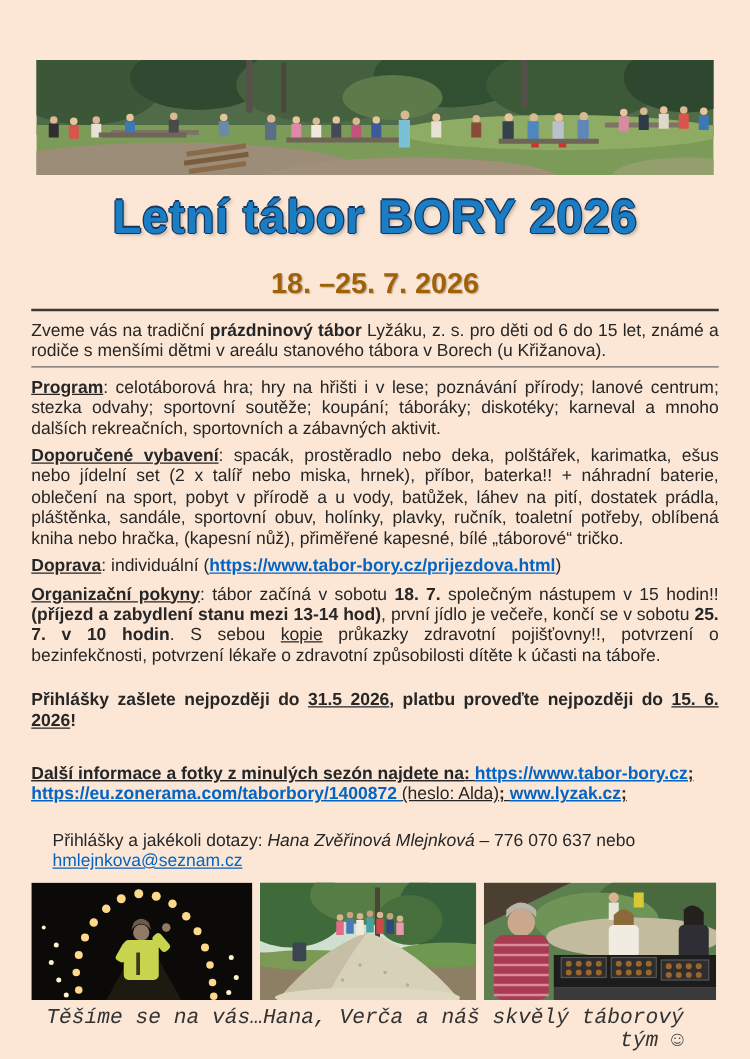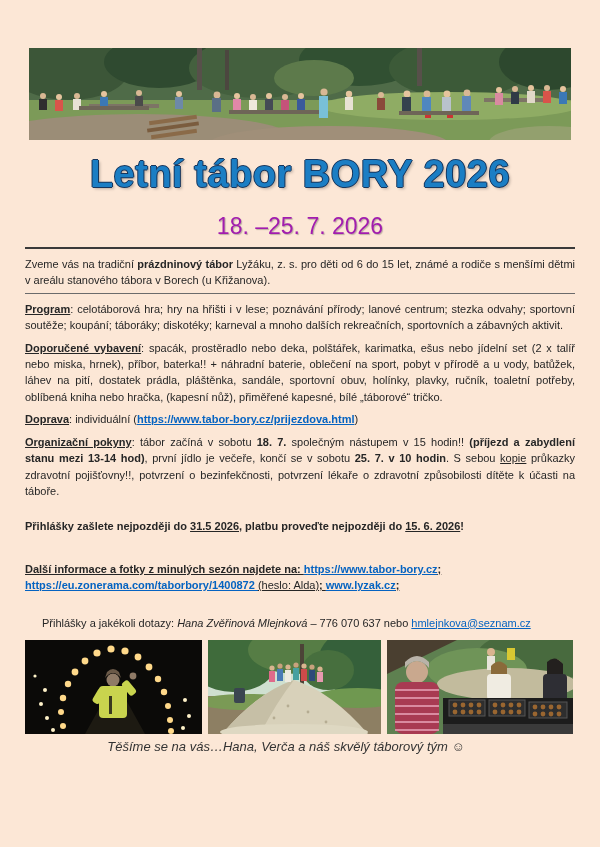--- a/index.html
+++ b/index.html
@@ -20,38 +20,38 @@
   .ph-food{width:186px;}
   
   h1.title{
     margin:14px 0 18px;text-align:center;
     font-size:38px;line-height:1.08;font-weight:bold;
     color:#1B7EC4;letter-spacing:.5px;
     text-shadow:0 1px 0 #17365d,1px 0 0 #17365d,0 -1px 0 #17365d,-1px 0 0 #17365d,2px 2px 3px rgba(0,0,0,.25);
   }
   h2.dates{
     margin:6px 0 0;text-align:center;
-    font-size:23px;font-weight:normal;color:#a21caf;
+    font-size:23px;font-weight:bold;color:#a16207;
     text-shadow:1px 1px 1px rgba(0,0,0,.25);
   }
   hr.title-rule{border:0;border-top:2px solid #3a3a3a;margin:7px 0 0;}
   
   p.body{
-    margin:6px 0 0;font-size:11px;line-height:16.4px;
+    margin:6px 0 0;font-size:14px;line-height:16.4px;
     text-align:justify;color:#262626;
   }
   p.p-intro{margin-top:7px;padding-bottom:4px;border-bottom:1px solid #6b6b6b;}
   p.p-program{margin-top:7px;}
   p.p-cena{margin-top:16px;}
   p.p-prihlasky{margin-top:19px;}
   p.p-dalsi{margin-top:26px;text-decoration:underline;}
   p.p-contact{margin-top:21px;text-align:left;padding-left:17px;}
   p.closing{
-    margin:5px 28px 0 0;text-align:center;font-style:italic;
-    font-size:13px;color:#333;
+    margin:5px 28px 0 0;text-align:right;font-style:italic;
+    font-size:17px;color:#333;font-family:Liberation Mono, monospace;
   }
   .b{font-weight:bold;}
   .u{text-decoration:underline;}
   .i{font-style:italic;}
   .lnk{color:#0563C1;text-decoration:underline;cursor:pointer;}
 </style>
 </head>
 <body>
 
 <div class="page">

